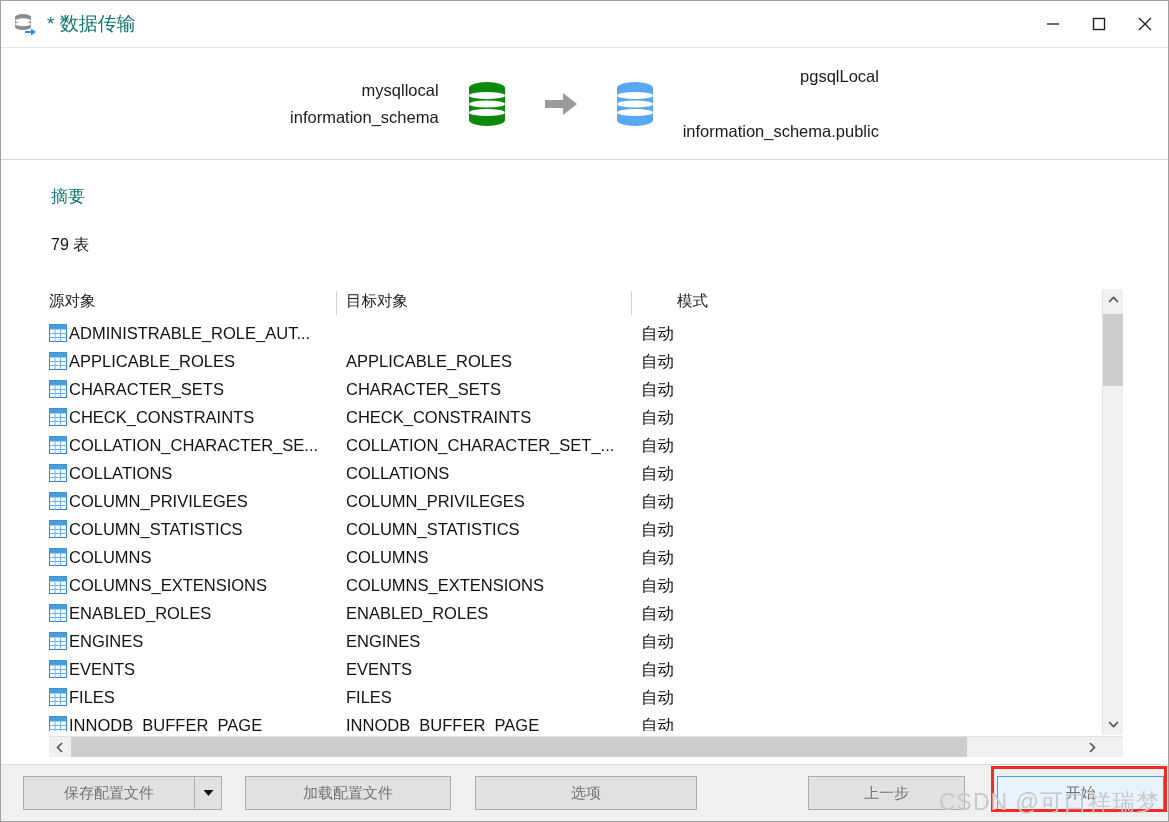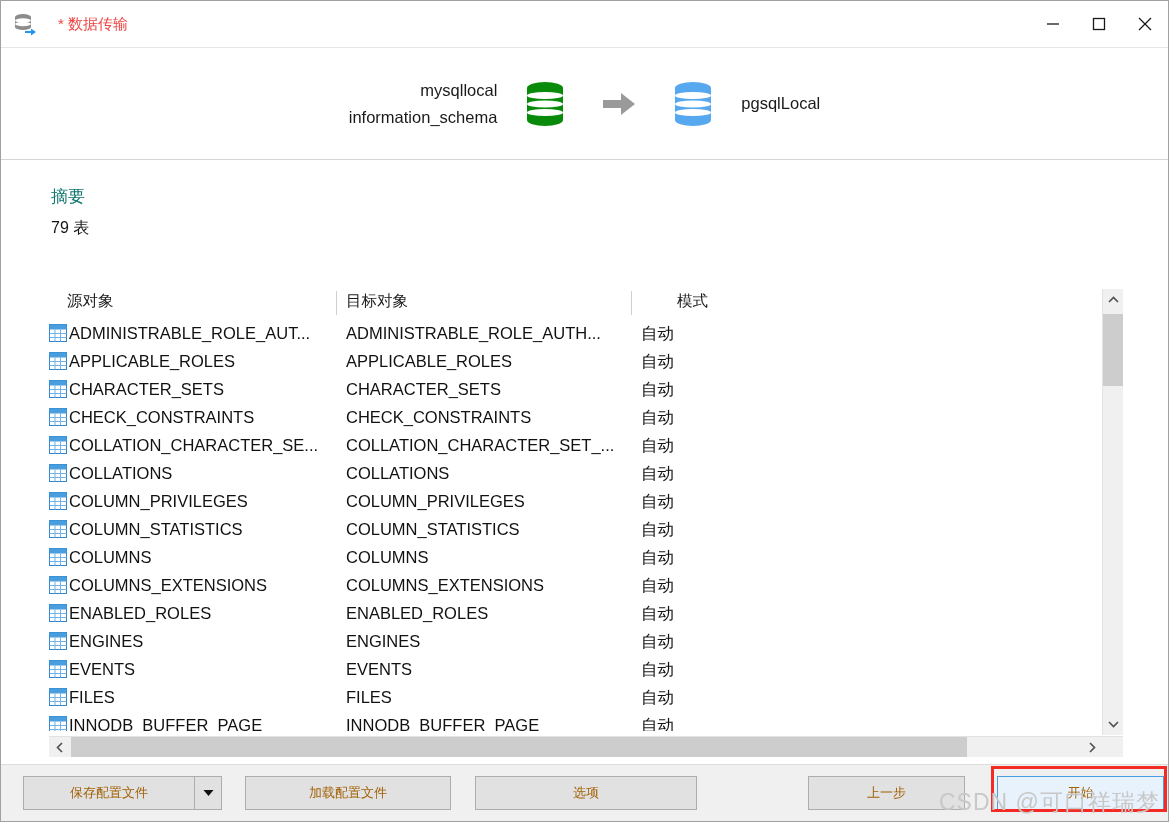--- a/index.html
+++ b/index.html
@@ -31,23 +31,23 @@
     border-bottom: 1px solid #e6e6e6;
   }
   .title-icon {
     margin-left: 12px;
     width: 24px;
     height: 24px;
     position: relative;
     flex: none;
   }
   .title-text {
-    margin-left: 21px;
-    font-size: 15px;
-    color: #ef4444;
+    margin-left: 10px;
+    font-size: 19px;
+    color: #0f766e;
     white-space: nowrap;
   }
   .win-buttons {
     position: absolute;
     right: 0;
     top: 0;
     height: 45px;
     display: flex;
   }
   .win-btn {
@@ -98,21 +98,21 @@
   }
   .summary-title {
     font-size: 17px;
     color: #0f766e;
     line-height: 26px;
   }
   .summary-count {
     font-size: 16px;
     color: #151515;
     line-height: 28px;
-    margin-top: 4px;
+    margin-top: 21px;
   }
 
   
   .table-wrap {
     position: absolute;
     left: 48px;
     top: 288px;
     width: 1074px;
     height: 468px;
     background: #ffffff;
@@ -122,21 +122,21 @@
     height: 28px;
     font-size: 15.5px;
     color: #1a1a1a;
   }
   .th {
     position: absolute;
     top: 0;
     line-height: 24px;
     white-space: nowrap;
   }
-  .th-src { left: 18px; }
+  .th-src { left: 0; }
   .th-tgt { left: 297px; }
   .th-mode { left: 592px; margin-left: 36px; }
   .col-sep {
     position: absolute;
     top: 2px;
     width: 1px;
     height: 24px;
     background: #cfcfcf;
   }
   .sep-1 { left: 287px; }
@@ -243,22 +243,22 @@
     height: 56px;
     background: #f0f0f0;
     border-top: 1px solid #dcdcdc;
   }
   .btn {
     position: absolute;
     background: #e1e1e1;
     border: 1px solid #adadad;
     box-sizing: border-box;
     font-family: "Liberation Sans", "DejaVu Sans", sans-serif;
-    font-size: 13px;
-    color: #a16207;
+    font-size: 15px;
+    color: #737373;
     display: flex;
     align-items: center;
     justify-content: center;
     height: 34px;
     top: 11px;
   }
   .btn-save { left: 22px; width: 172px; }
   .btn-save-arrow {
     position: absolute;
     left: 194px;
@@ -365,20 +365,21 @@
         <ellipse cx="22" cy="7" rx="18" ry="6" fill="#58a8f0"></ellipse>
         <rect x="4" y="7" width="36" height="32" fill="#58a8f0"></rect>
         <ellipse cx="22" cy="39" rx="18" ry="6" fill="#58a8f0"></ellipse>
         <ellipse cx="22" cy="14.5" rx="18" ry="3.6" fill="#ffffff"></ellipse>
         <ellipse cx="22" cy="23" rx="18" ry="3.6" fill="#ffffff"></ellipse>
         <ellipse cx="22" cy="31.5" rx="18" ry="3.6" fill="#ffffff"></ellipse>
       </svg>
     </div>
     <div class="endpoint right">
       <span>pgsqlLocal</span>
+      <span>information_schema.public</span>
     </div>
   </div>
 
   <div class="summary">
     <div class="summary-title">摘要</div>
     <div class="summary-count">79 表</div>
   </div>
 
   <div class="table-wrap">
     <div class="table-header">
@@ -393,21 +394,20 @@
         <div class="row">
           <span class="tbl-icon"><svg width="18" height="18" viewBox="0 0 18 18">
               <rect x="0.5" y="0.5" width="17" height="17" fill="#ffffff" stroke="#2e86d0" stroke-width="1"></rect>
               <rect x="0.5" y="0.5" width="17" height="5" fill="#4a9ede"></rect>
               <line x1="6" y1="5.5" x2="6" y2="17.5" stroke="#6fb3e8" stroke-width="1"></line>
               <line x1="11.5" y1="5.5" x2="11.5" y2="17.5" stroke="#6fb3e8" stroke-width="1"></line>
               <line x1="0.5" y1="9.5" x2="17.5" y2="9.5" stroke="#6fb3e8" stroke-width="1"></line>
               <line x1="0.5" y1="13.5" x2="17.5" y2="13.5" stroke="#6fb3e8" stroke-width="1"></line>
             </svg></span>
           <span class="cell cell-src">ADMINISTRABLE_ROLE_AUT...</span>
-          <span class="cell cell-tgt">ADMINISTRABLE_ROLE_AUTH...</span>
           <span class="cell cell-mode">自动</span>
         </div>
         <div class="row">
           <span class="tbl-icon"><svg width="18" height="18" viewBox="0 0 18 18">
               <rect x="0.5" y="0.5" width="17" height="17" fill="#ffffff" stroke="#2e86d0" stroke-width="1"></rect>
               <rect x="0.5" y="0.5" width="17" height="5" fill="#4a9ede"></rect>
               <line x1="6" y1="5.5" x2="6" y2="17.5" stroke="#6fb3e8" stroke-width="1"></line>
               <line x1="11.5" y1="5.5" x2="11.5" y2="17.5" stroke="#6fb3e8" stroke-width="1"></line>
               <line x1="0.5" y1="9.5" x2="17.5" y2="9.5" stroke="#6fb3e8" stroke-width="1"></line>
               <line x1="0.5" y1="13.5" x2="17.5" y2="13.5" stroke="#6fb3e8" stroke-width="1"></line>

